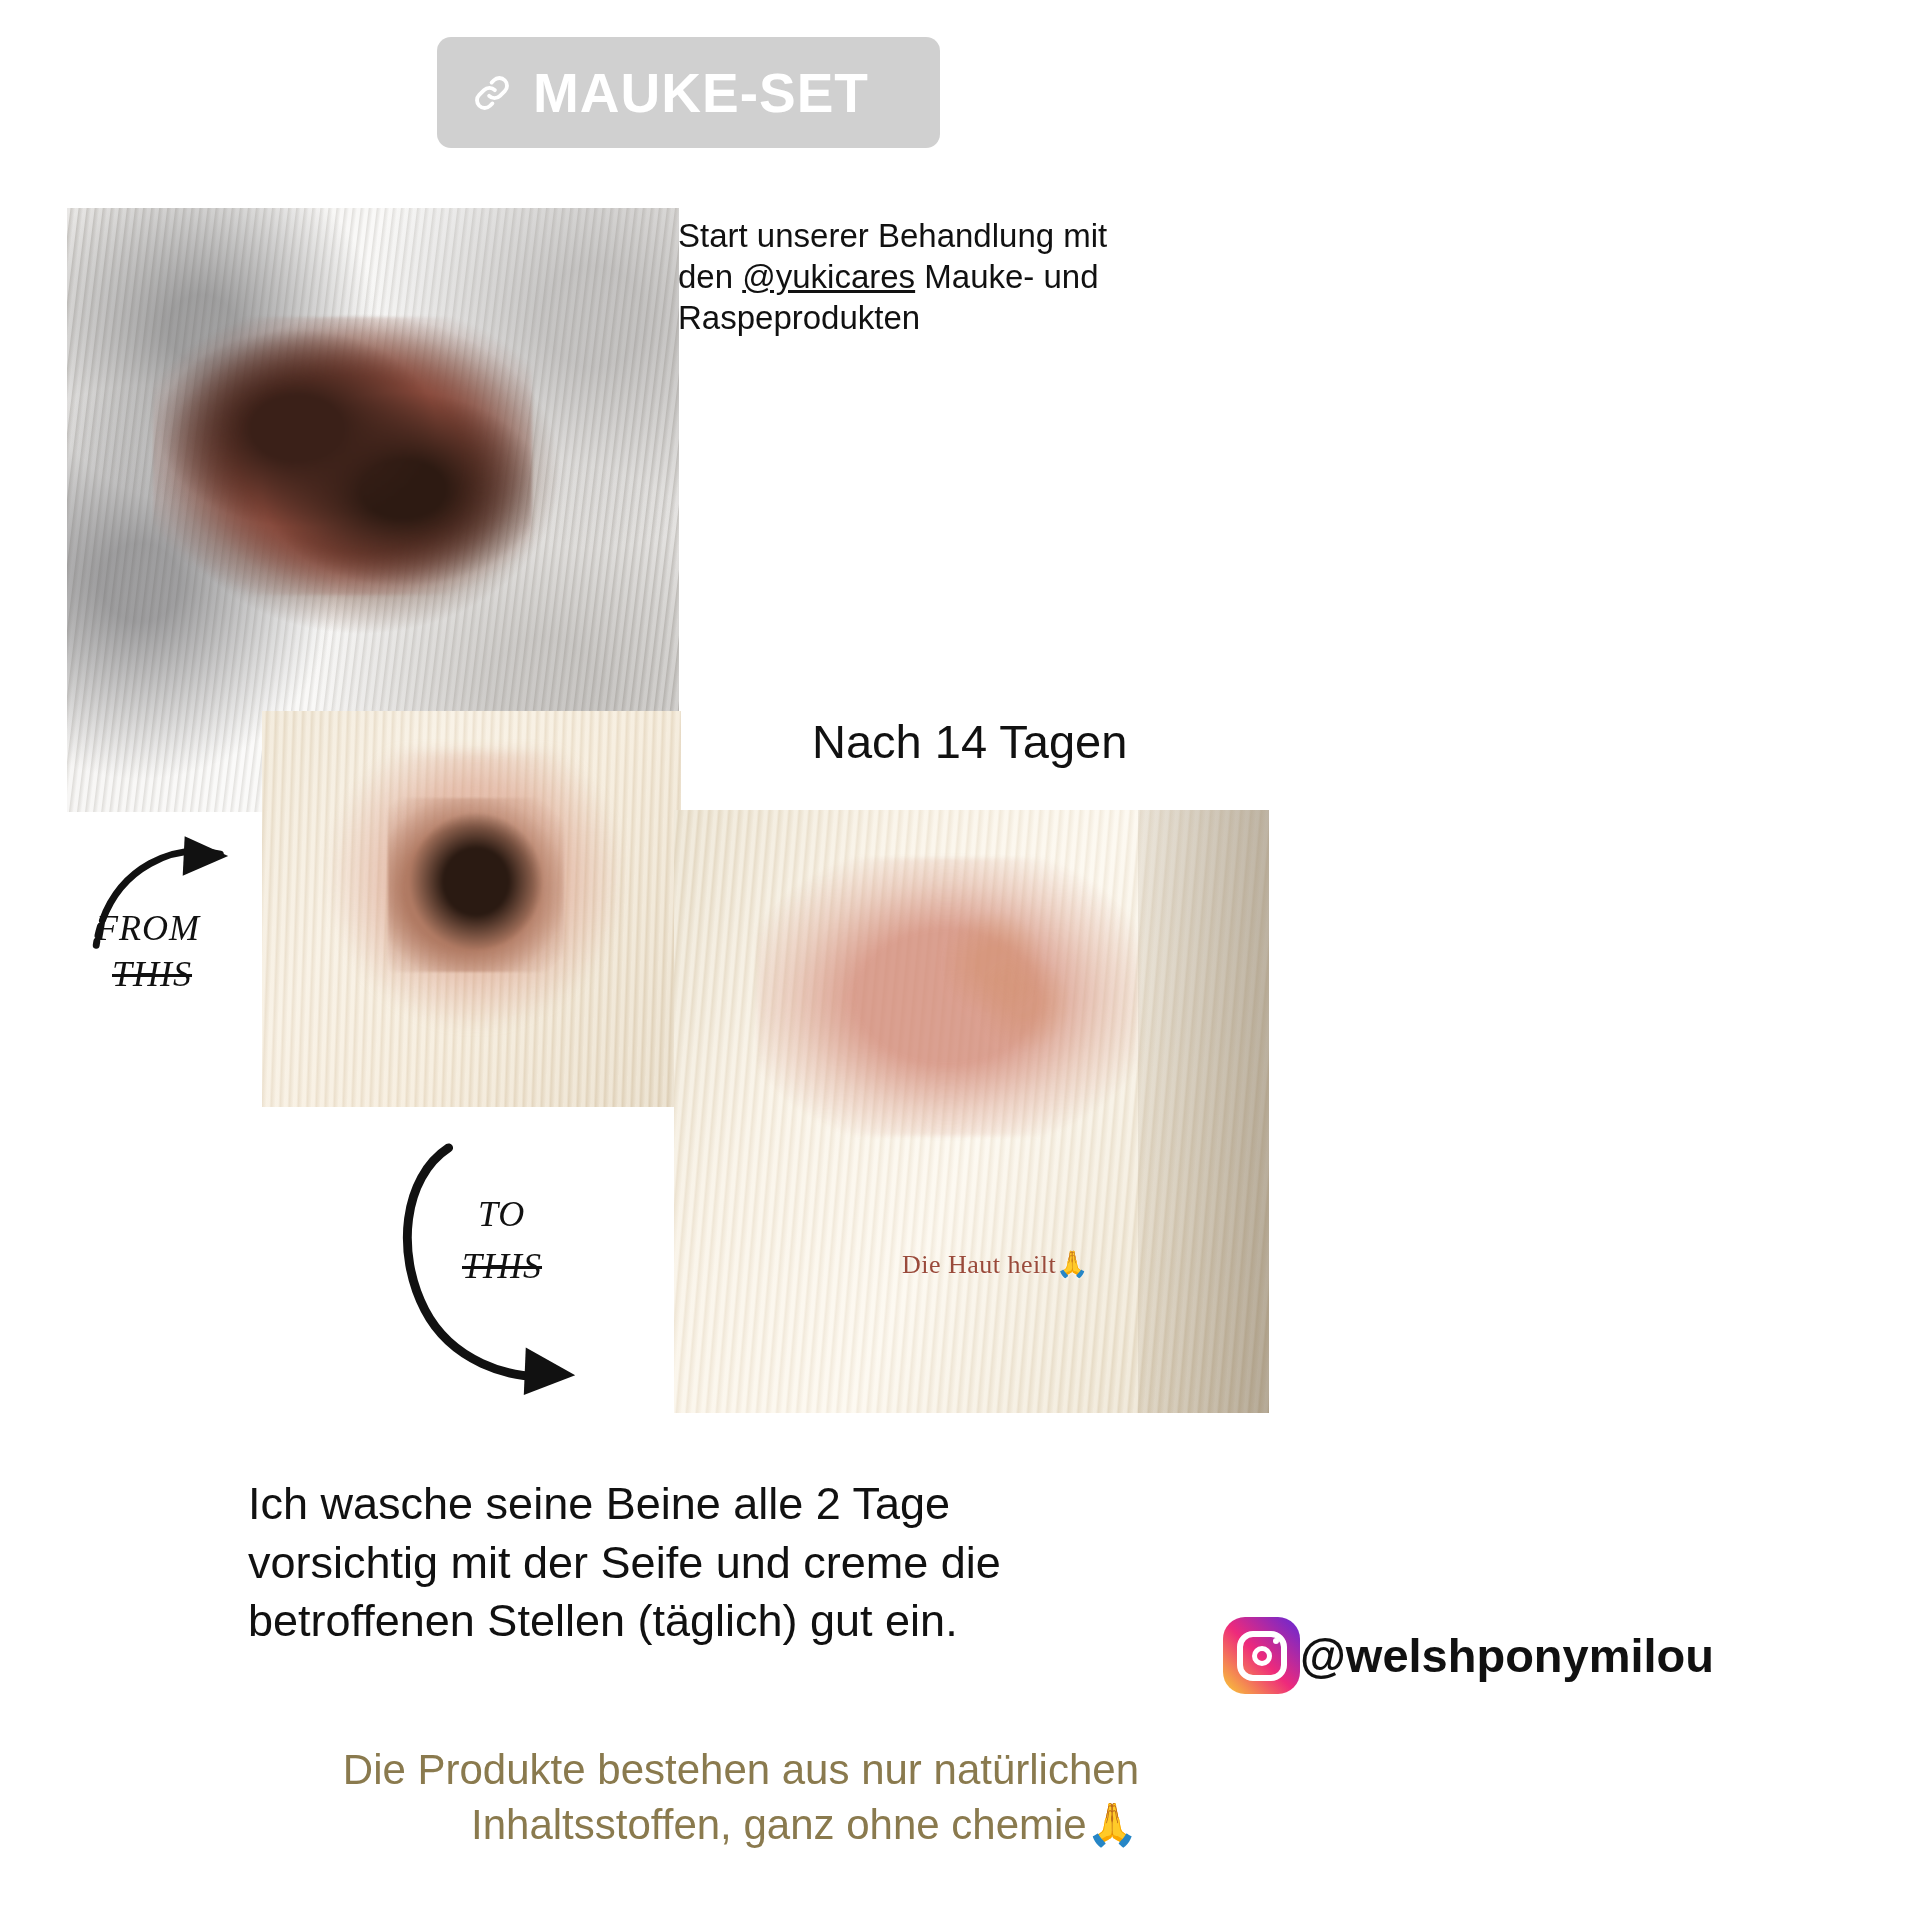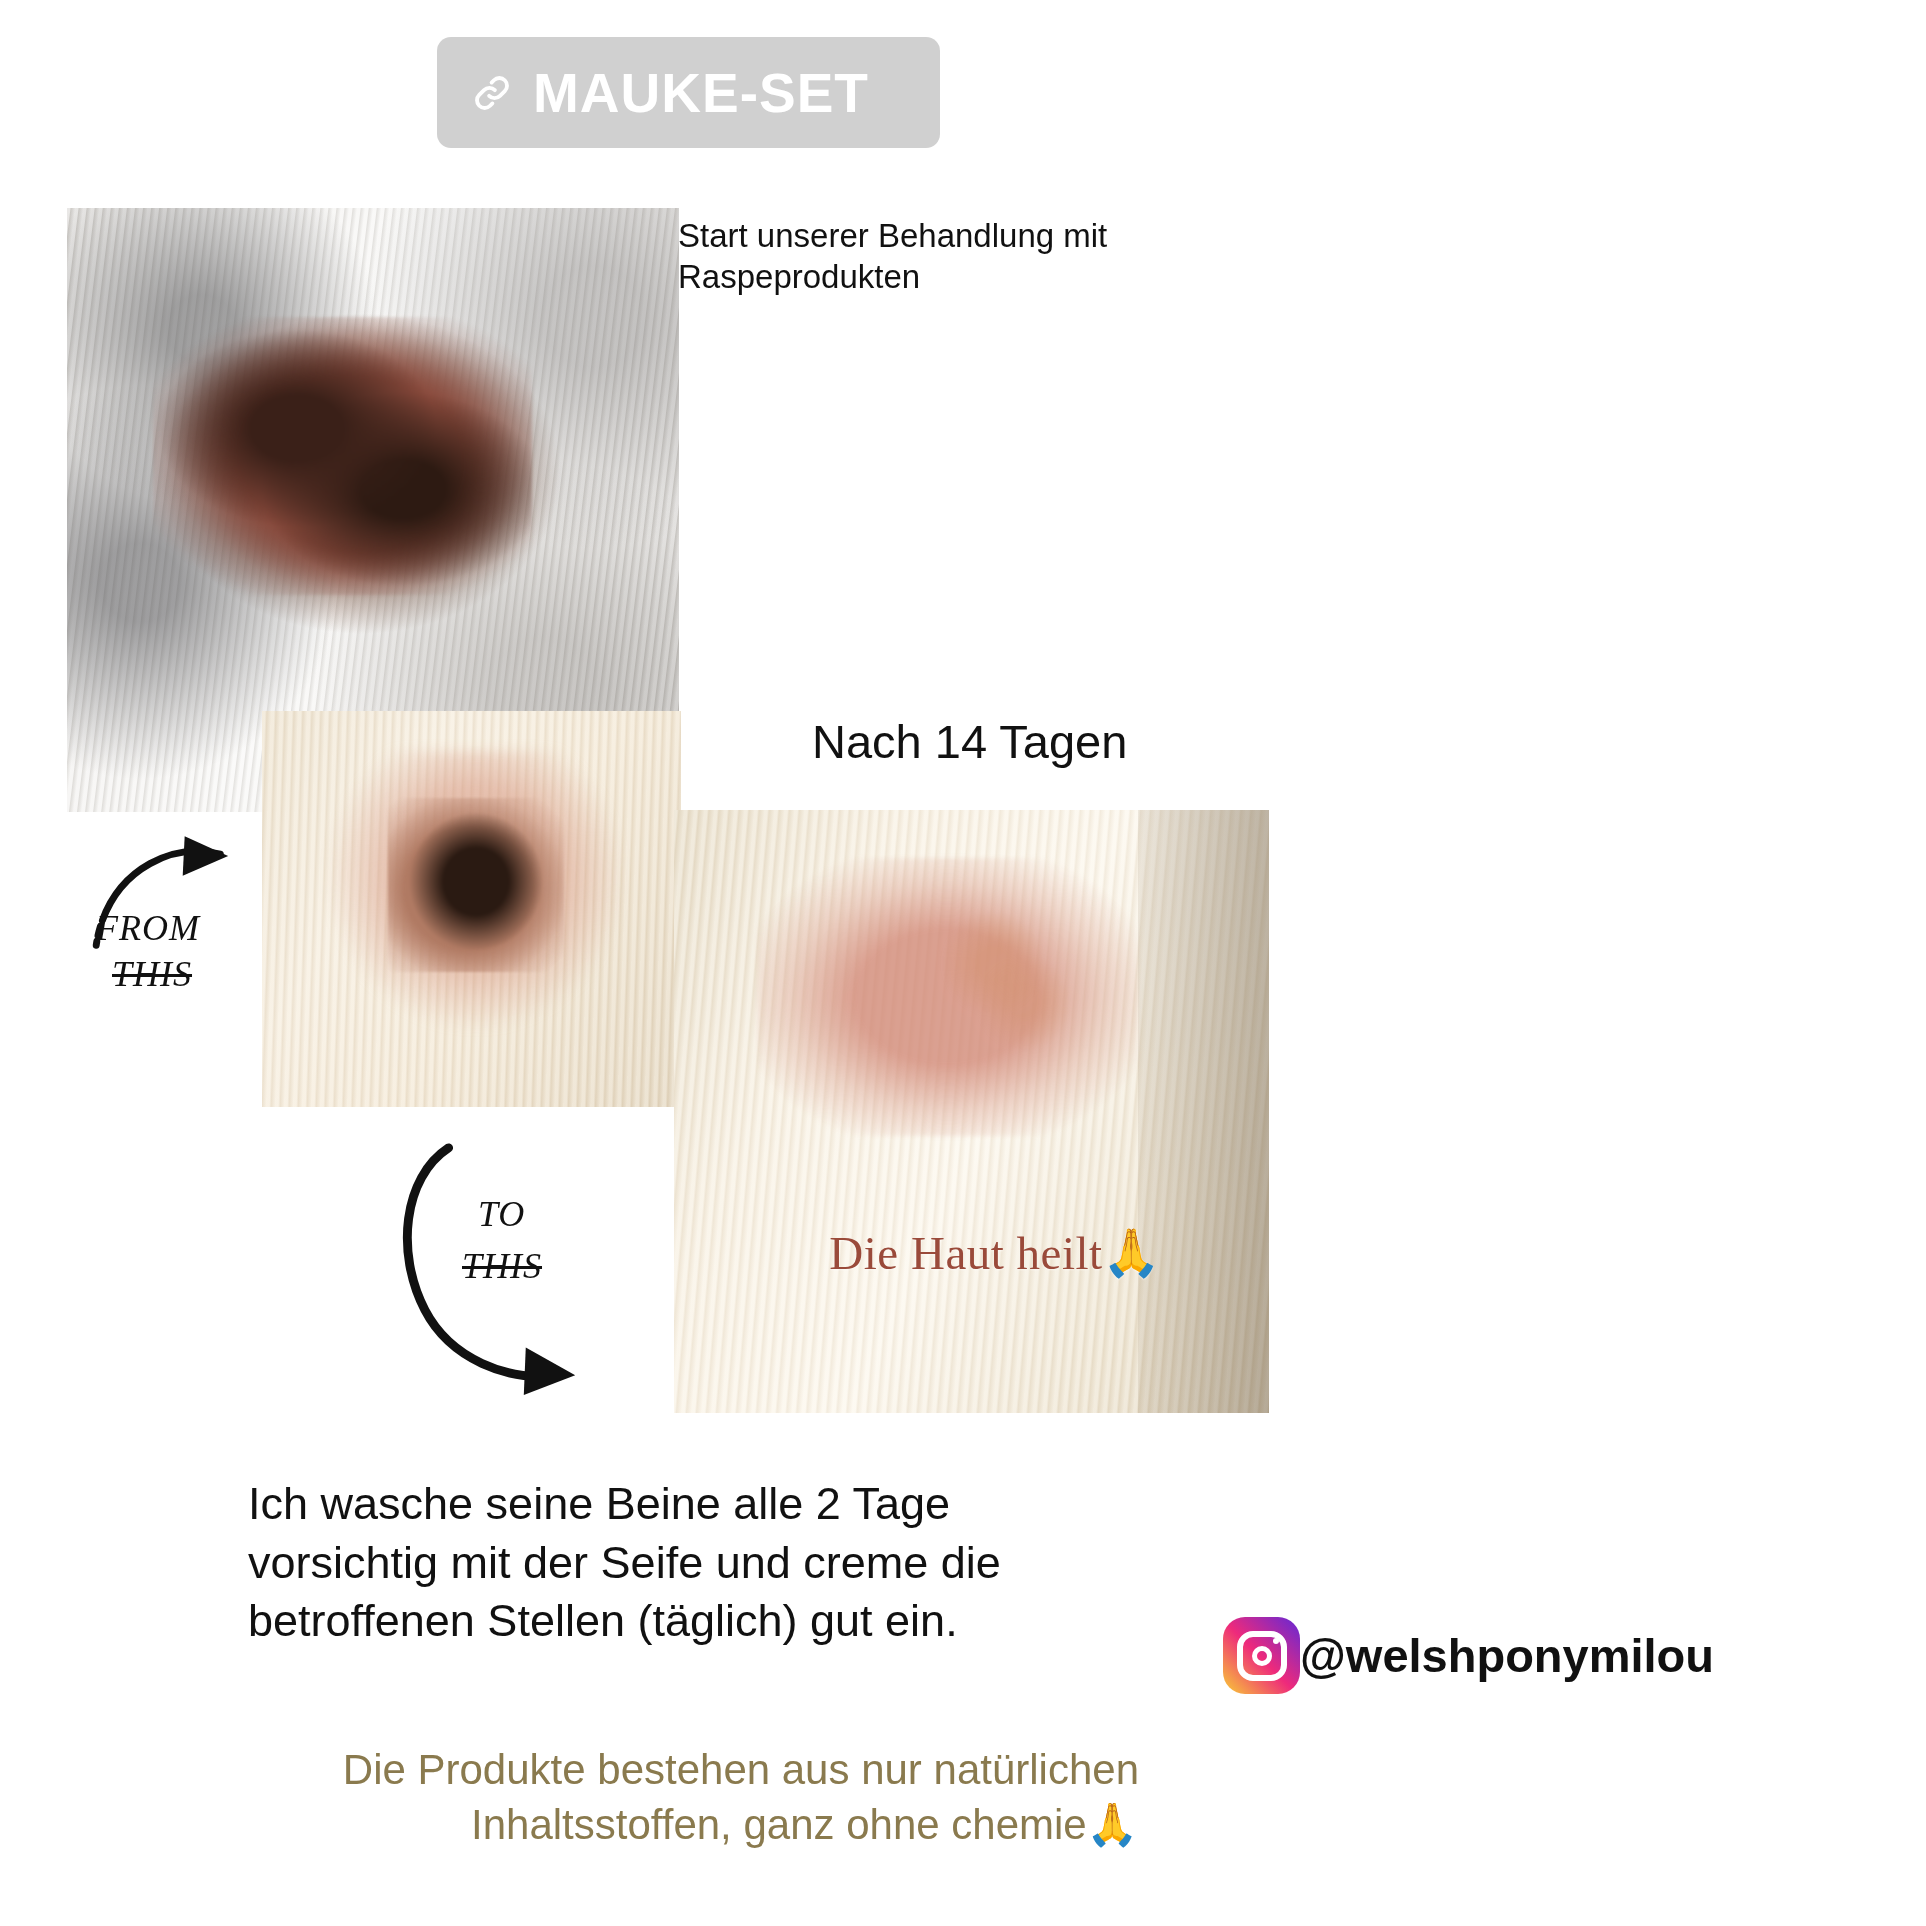--- a/index.html
+++ b/index.html
@@ -155,21 +155,21 @@
     background: linear-gradient(90deg, rgba(150,132,106,0.15), rgba(120,104,82,0.45));
   }
   .photo-caption {
     position: absolute;
     left: 0;
     right: 0;
     bottom: 22%;
     text-align: center;
     color: #9a4a3a;
     font-family: "Liberation Serif", serif;
-    font-size: 47px;
+    font-size: 26px;
     letter-spacing: 0.5px;
     text-shadow: 0 1px 2px rgba(255,255,255,0.6);
     margin-left: 48px;
   }
   .photo-caption .emoji { font-family: "DejaVu Sans", sans-serif; }
 
   
   .txt {
     position: absolute;
     color: #111111;
@@ -314,20 +314,21 @@
     <div class="bg-rail"></div>
     <div class="pinkskin"></div>
     <div class="photo-caption">
       <span>Die Haut heilt</span><span class="emoji">🙏</span>
     </div>
   </div>
 </div>
 
 <div class="txt" id="text-start">
   <div>Start unserer Behandlung mit</div>
+  <div><span>den </span><span class="mention">@yukicares</span><span> Mauke- und</span></div>
   <div>Raspeprodukten</div>
 </div>
 
 <div class="txt" id="text-after14">Nach 14 Tagen</div>
 
 <div class="txt" id="text-routine">
   <div>Ich wasche seine Beine alle 2 Tage</div>
   <div>vorsichtig mit der Seife und creme die</div>
   <div>betroffenen Stellen (täglich) gut ein.</div>
 </div>

